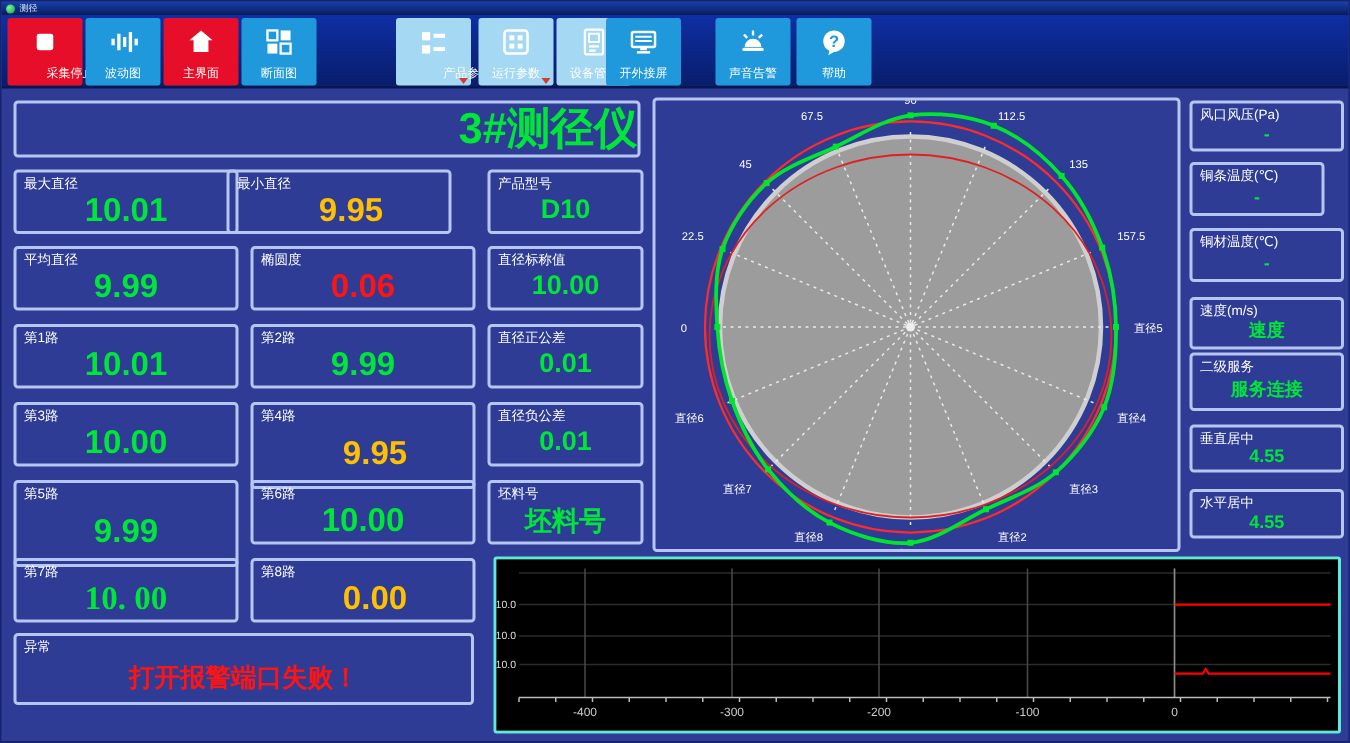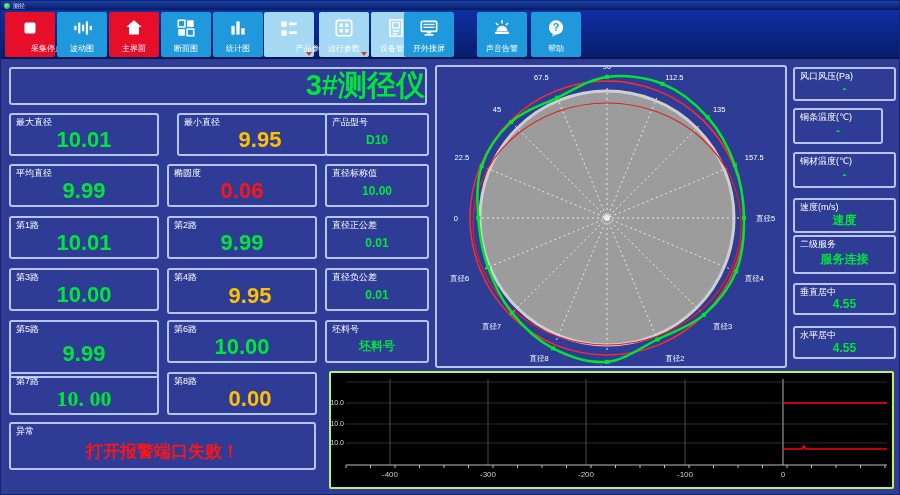--- a/index.html
+++ b/index.html
@@ -21,32 +21,32 @@
   .tbtn.light-btn{background:#a5d8f3;}
   .tbtn .ticon{position:absolute;top:5px;left:50%;transform:translateX(-50%);width:22px;height:22px;}
   .tbtn .tlabel{font-size:8px;color:#ffffff;white-space:nowrap;}
   .tbtn .drop{position:absolute;right:2px;bottom:1px;width:0;height:0;
         border-left:3px solid transparent;border-right:3px solid transparent;border-top:4px solid #d23b2f;}
   
   .box{position:absolute;border:2px solid #b6c6f2;border-radius:3px;box-sizing:border-box;}
   .box .lbl{position:absolute;top:1px;left:5px;font-size:9px;color:#ffffff;}
   .box .val{position:absolute;left:0;right:0;top:10px;bottom:0;display:flex;align-items:center;justify-content:center;font-weight:bold;}
   .val.big{font-size:22px;}
-  .val.small{font-size:12px;}
+  .val.small{font-size:18px;}
   .val.serif{font-family:"Liberation Serif","DejaVu Serif",serif;}
   .green{color:#00e539;} .yellow{color:#ffc000;margin-left:16px;} .red{color:#ff1414;}
   #main-title-box{position:absolute;left:8px;top:66px;width:418px;height:38px;border:2px solid #b6c6f2;border-radius:3px;
         display:flex;align-items:center;justify-content:flex-end;box-sizing:border-box;}
   #main-title-box .ttl{color:#00e539;font-size:29px;font-weight:bold;}
   #exception-box .val{font-size:17px;}
   
   #polar-panel{position:absolute;left:434px;top:64px;width:352px;height:303px;
         border:2px solid #b6c6f2;border-radius:3px;box-sizing:border-box;}
   #trend-panel{position:absolute;left:328px;top:370px;width:565px;height:118px;background:#000;
-        border:2px solid #bef264;border-radius:2px;box-sizing:border-box;}
+        border:2px solid #5eead4;border-radius:2px;box-sizing:border-box;}
 </style>
 </head>
 <body>
 
 <div id="app">
   <div id="titlebar">
     <div class="appicon"></div>
     <div class="apptitle">测径</div>
   </div>
 
@@ -75,28 +75,20 @@
       </div>
       <div class="tbtn blue-btn" style="left: 160px;">
         <span class="ticon"><svg viewBox="0 0 20 20" width="22" height="22">
             <rect x="3" y="3" width="6" height="6" fill="none" stroke="#fff" stroke-width="1.4"></rect>
             <rect x="11" y="3" width="6" height="6" fill="#fff"></rect>
             <rect x="3" y="11" width="6" height="6" fill="#fff"></rect>
             <rect x="11" y="11" width="6" height="6" fill="none" stroke="#fff" stroke-width="1.4"></rect>
           </svg></span>
         <span class="tlabel">断面图</span>
       </div>
-      <div class="tbtn blue-btn" style="left: 212px;">
-        <span class="ticon"><svg viewBox="0 0 20 20" width="22" height="22">
-            <rect x="4" y="8" width="3" height="8" fill="#fff"></rect>
-            <rect x="8.5" y="4" width="3" height="12" fill="#fff"></rect>
-            <rect x="13" y="10" width="3" height="6" fill="#fff"></rect>
-          </svg></span>
-        <span class="tlabel">统计图</span>
-      </div>
       <div class="tbtn light-btn" style="left: 263px; padding-left: 45px;">
         <span class="ticon"><svg viewBox="0 0 20 20" width="22" height="22">
             <rect x="3" y="4" width="5" height="5" fill="#fff"></rect>
             <rect x="3" y="12" width="5" height="5" fill="#fff"></rect>
             <rect x="10" y="5" width="7" height="2.5" fill="#fff"></rect>
             <rect x="10" y="13" width="7" height="2.5" fill="#fff"></rect>
           </svg></span>
         <span class="tlabel">产品参数</span>
         <span class="drop"></span>
       </div>
@@ -153,21 +145,21 @@
 
   <div id="main-title-box" class="">
     <span class="ttl">3#测径仪</span>
   </div>
 
   <div id="left-grid">
       <div class="box" style="left: 8px; top: 112px; width: 150px; height: 43px;">
         <span class="lbl">最大直径</span>
         <div class="val big green">10.01</div>
       </div>
-      <div class="box" style="left: 176px; top: 112px; width: 150px; height: 43px;">
+      <div class="box" style="left: 150px; top: 112px; width: 150px; height: 43px;">
         <span class="lbl">最小直径</span>
         <div class="val big yellow">9.95</div>
       </div>
       <div class="box" style="left: 324px; top: 112px; width: 104px; height: 43px;">
         <span class="lbl">产品型号</span>
         <div class="val small green">D10</div>
       </div>
       <div class="box" style="left: 8px; top: 163px; width: 150px; height: 43px;">
         <span class="lbl">平均直径</span>
         <div class="val big green">9.99</div>
@@ -189,21 +181,21 @@
         <div class="val big green">9.99</div>
       </div>
       <div class="box" style="left: 324px; top: 215px; width: 104px; height: 43px;">
         <span class="lbl">直径正公差</span>
         <div class="val small green">0.01</div>
       </div>
       <div class="box" style="left: 8px; top: 267px; width: 150px; height: 43px;">
         <span class="lbl">第3路</span>
         <div class="val big green">10.00</div>
       </div>
-      <div class="box" style="left: 166px; top: 267px; width: 150px; height: 46px;">
+      <div class="box" style="left: 166px; top: 267px; width: 150px; height: 58px;">
         <span class="lbl">第4路</span>
         <div class="val big yellow">9.95</div>
       </div>
       <div class="box" style="left: 324px; top: 267px; width: 104px; height: 43px;">
         <span class="lbl">直径负公差</span>
         <div class="val small green">0.01</div>
       </div>
       <div class="box" style="left: 8px; top: 319px; width: 150px; height: 58px;">
         <span class="lbl">第5路</span>
         <div class="val big green">9.99</div>

